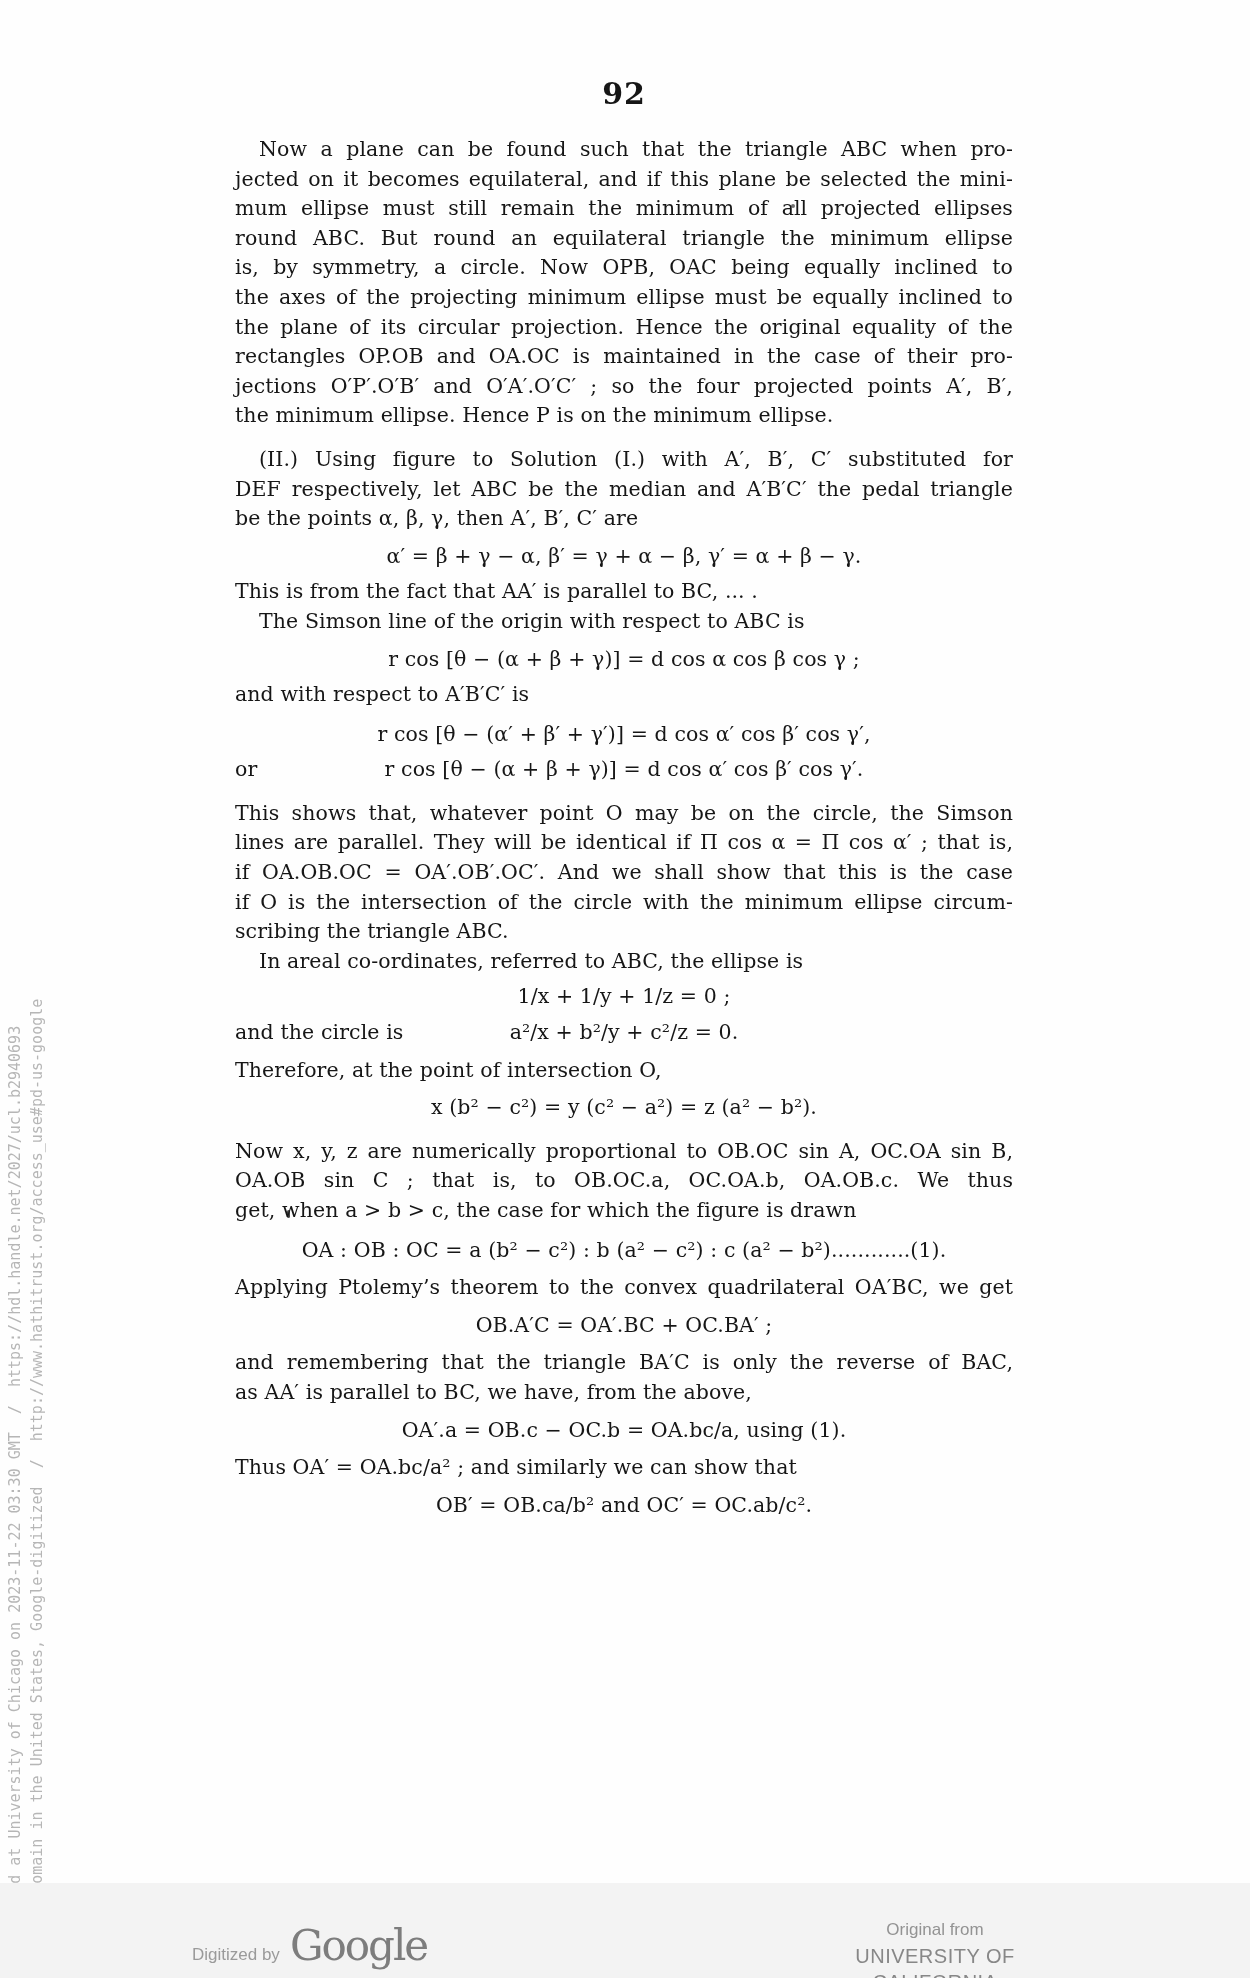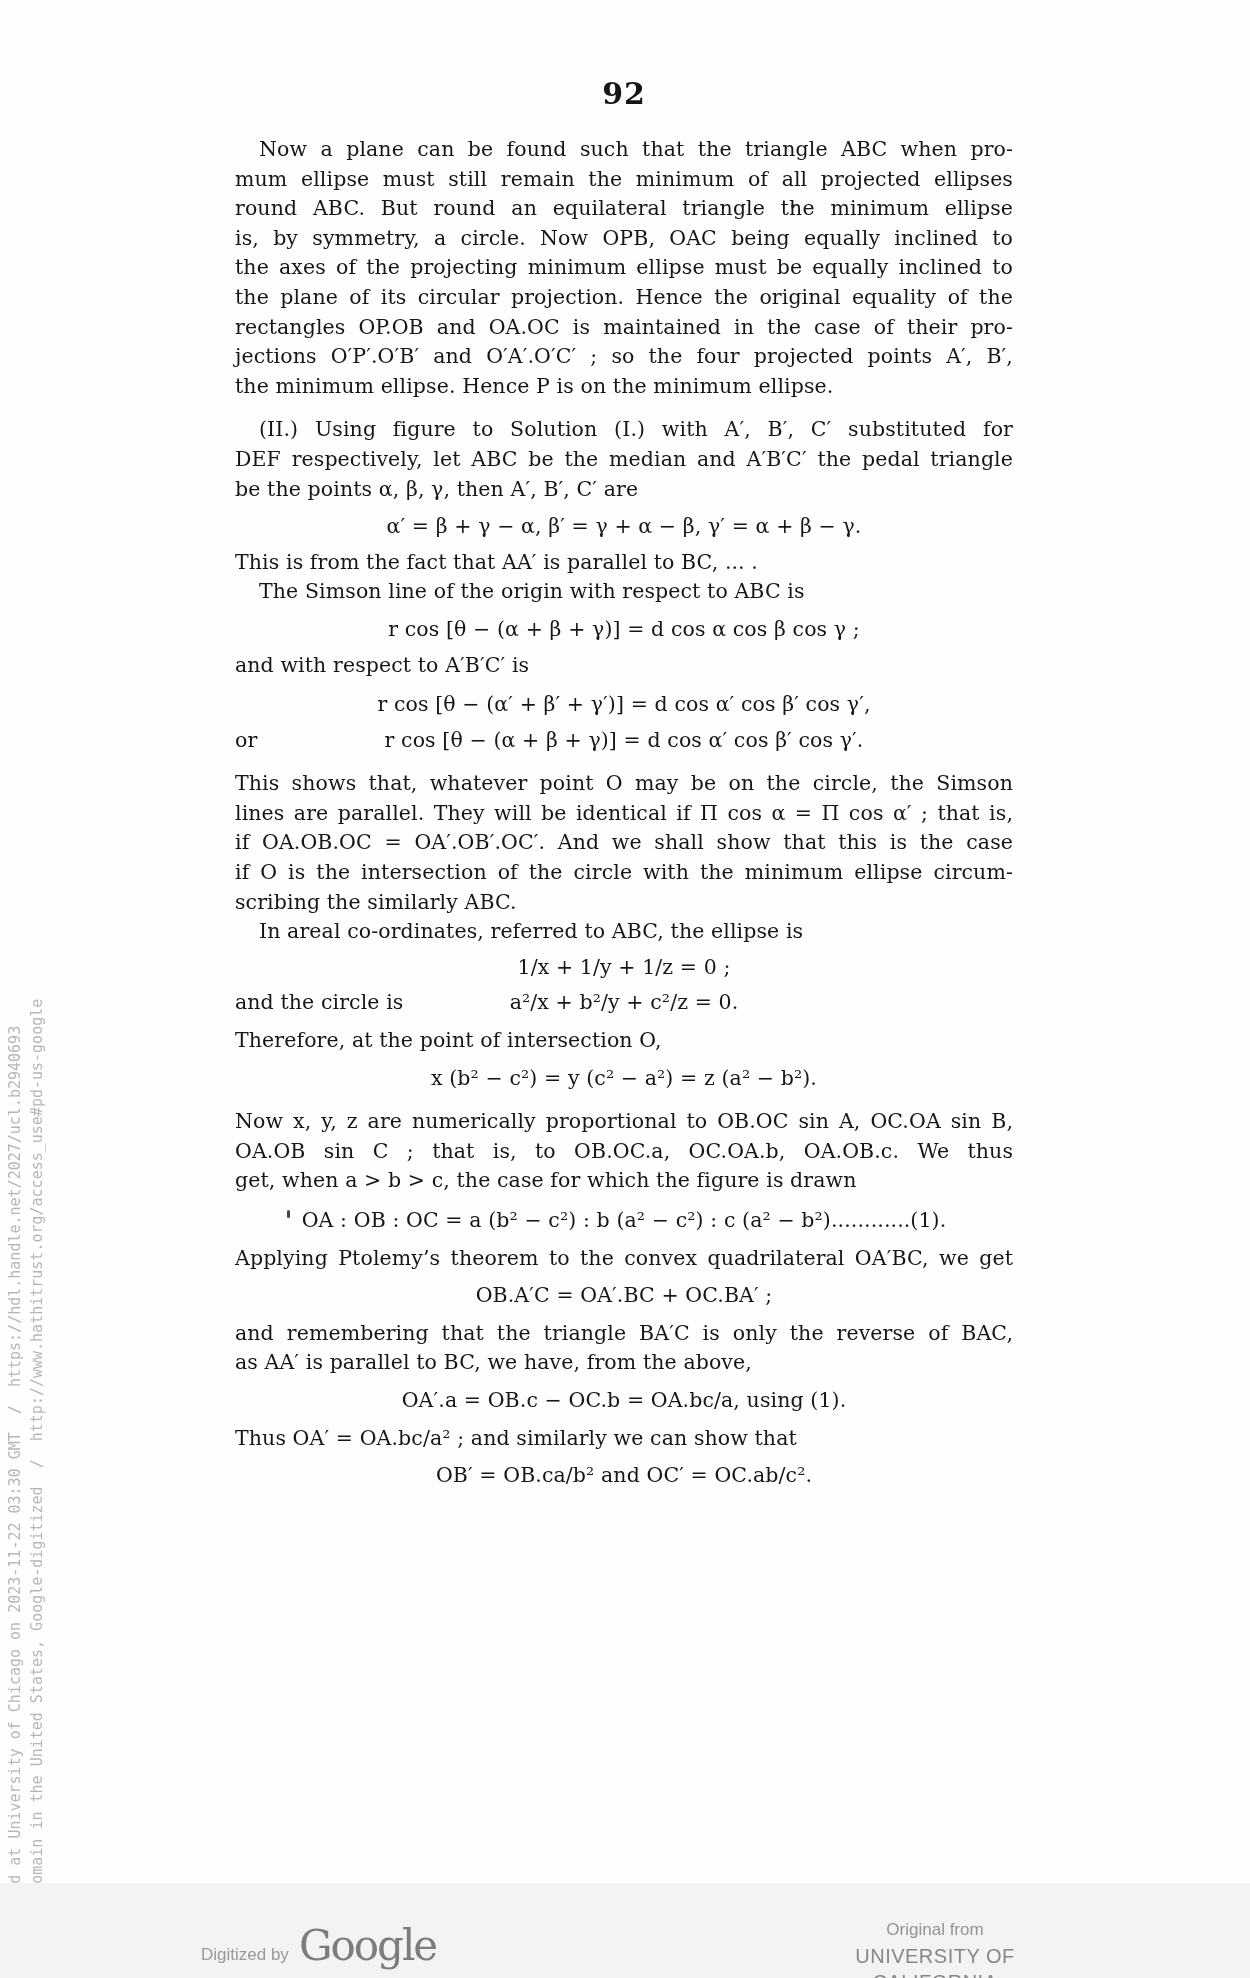--- a/index.html
+++ b/index.html
@@ -44,21 +44,21 @@
   .speck { position:absolute; background:#6f6f6f; border-radius:50%; }
   #speck1 { left:791px; top:204px; width:4px; height:4px; }
   #speck2 { left:287px; top:1210px; width:3px; height:8px; background:#444; border-radius:2px; }
 
   
   .footer {
     position:absolute; left:0; top:1883px; width:1250px; height:95px;
     background:#f3f3f3;
   }
   .dig {
-    position:absolute; left:201px; top:1925px;
+    position:absolute; left:192px; top:1925px;
     display:flex; align-items:baseline; gap:10px;
   }
   .digby {
     font-family:"Liberation Sans", sans-serif;
     font-size:17px; color:#9a9a9a;
   }
   .glogo {
     font-family:"DejaVu Serif", serif;
     font-size:42px; color:#7d7d7d; letter-spacing:-2px; line-height:1;
   }
@@ -79,20 +79,21 @@
 
   <div class="speck" id="speck1"></div>
   <div class="speck" id="speck2"></div>
 
   <div class="textcol">
 
     <div class="page-num">92</div>
 
     <div class="para first">
       <div class="ln jl ind">Now a plane can be found such that the triangle ABC when pro-</div>
+      <div class="ln jl">jected on it becomes equilateral, and if this plane be selected the mini-</div>
       <div class="ln jl">mum ellipse must still remain the minimum of all projected ellipses</div>
       <div class="ln jl">round ABC.  But round an equilateral triangle the minimum ellipse</div>
       <div class="ln jl">is, by symmetry, a circle.  Now OPB, OAC being equally inclined to</div>
       <div class="ln jl">the axes of the projecting minimum ellipse must be equally inclined to</div>
       <div class="ln jl">the plane of its circular projection.  Hence the original equality of the</div>
       <div class="ln jl">rectangles OP.OB and OA.OC is maintained in the case of their pro-</div>
       <div class="ln jl">jections O′P′.O′B′ and O′A′.O′C′ ; so the four projected points A′, B′,</div>
       <div class="ln">the minimum ellipse.  Hence P is on the minimum ellipse.</div>
     </div>
 
@@ -116,21 +117,21 @@
     <div class="eqrow mt6">
       <span class="lbl">or</span>
       <span class="eqc">r cos [θ − (α + β + γ)] = d cos α′ cos β′ cos γ′.</span>
     </div>
 
     <div class="para">
       <div class="ln jl">This shows that, whatever point O may be on the circle, the Simson</div>
       <div class="ln jl">lines are parallel.  They will be identical if Π cos α = Π cos α′ ; that is,</div>
       <div class="ln jl">if OA.OB.OC = OA′.OB′.OC′.  And we shall show that this is the case</div>
       <div class="ln jl">if O is the intersection of the circle with the minimum ellipse circum-</div>
-      <div class="ln">scribing the similarly ABC.</div>
+      <div class="ln">scribing the triangle ABC.</div>
     </div>
 
     <div class="ln ind">In areal co-ordinates, referred to ABC, the ellipse is</div>
 
     <div class="eq mt6 mb6">1/x + 1/y + 1/z = 0 ;</div>
 
     <div class="eqrow">
       <span class="lbl">and the circle is</span>
       <span class="eqc">a²/x + b²/y + c²/z = 0.</span>
     </div>

